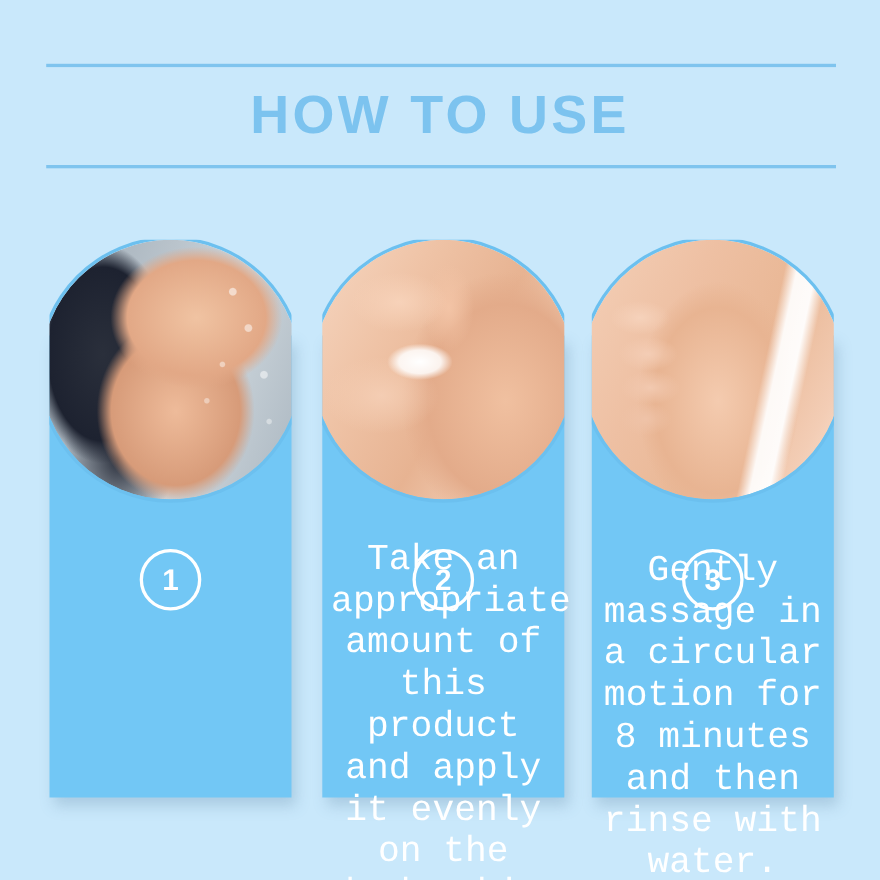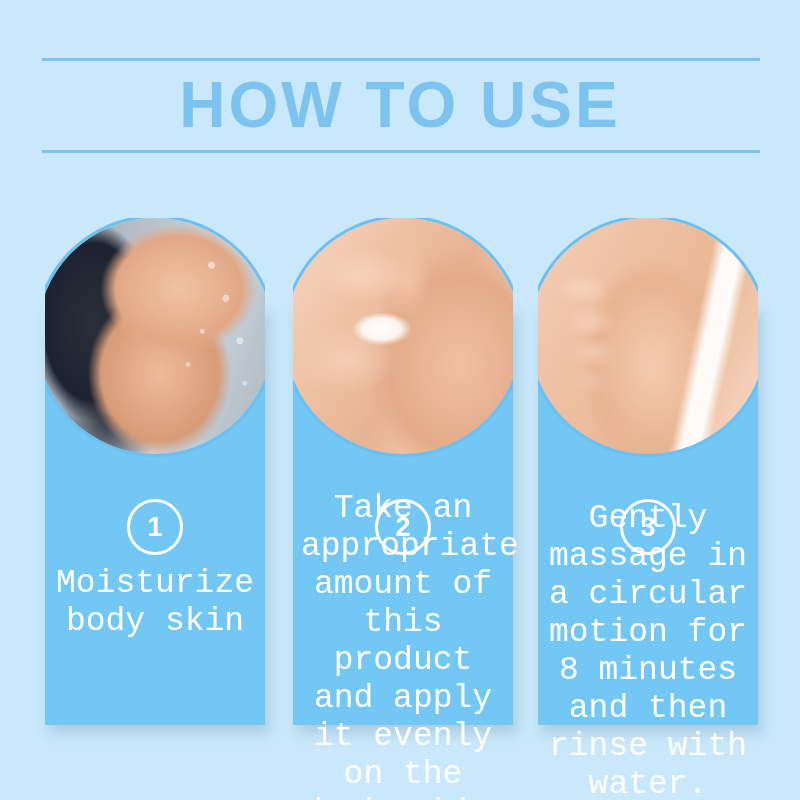--- a/index.html
+++ b/index.html
@@ -40,21 +40,21 @@
   .rule-top { top: 14px; }
   .rule-bottom { top: 106px; }
 
   .title {
     position: absolute;
     left: 0;
     top: 24px;
     width: 800px;
     text-align: center;
     color: #7cc3ef;
-    font-size: 64px;
+    font-size: 49px;
     font-weight: bold;
     letter-spacing: 3px;
     line-height: 74px;
     font-family: "Liberation Sans", sans-serif;
     white-space: nowrap;
   }
 
   
   .cards {
     position: absolute;
@@ -188,21 +188,20 @@
 
   <div class="cards">
 
     <div class="card card-1">
       <div class="media">
         <div class="circle">
           <div class="photo photo-shower"></div>
         </div>
       </div>
       <div class="badge">1</div>
-      <div class="caption cap-1">Moisturize body skin</div>
     </div>
 
     <div class="card card-2">
       <div class="media">
         <div class="circle">
           <div class="photo photo-apply"></div>
         </div>
       </div>
       <div class="badge">2</div>
       <div class="caption cap-2">Take an appropriate amount of this product and apply it evenly on the body skin</div>

